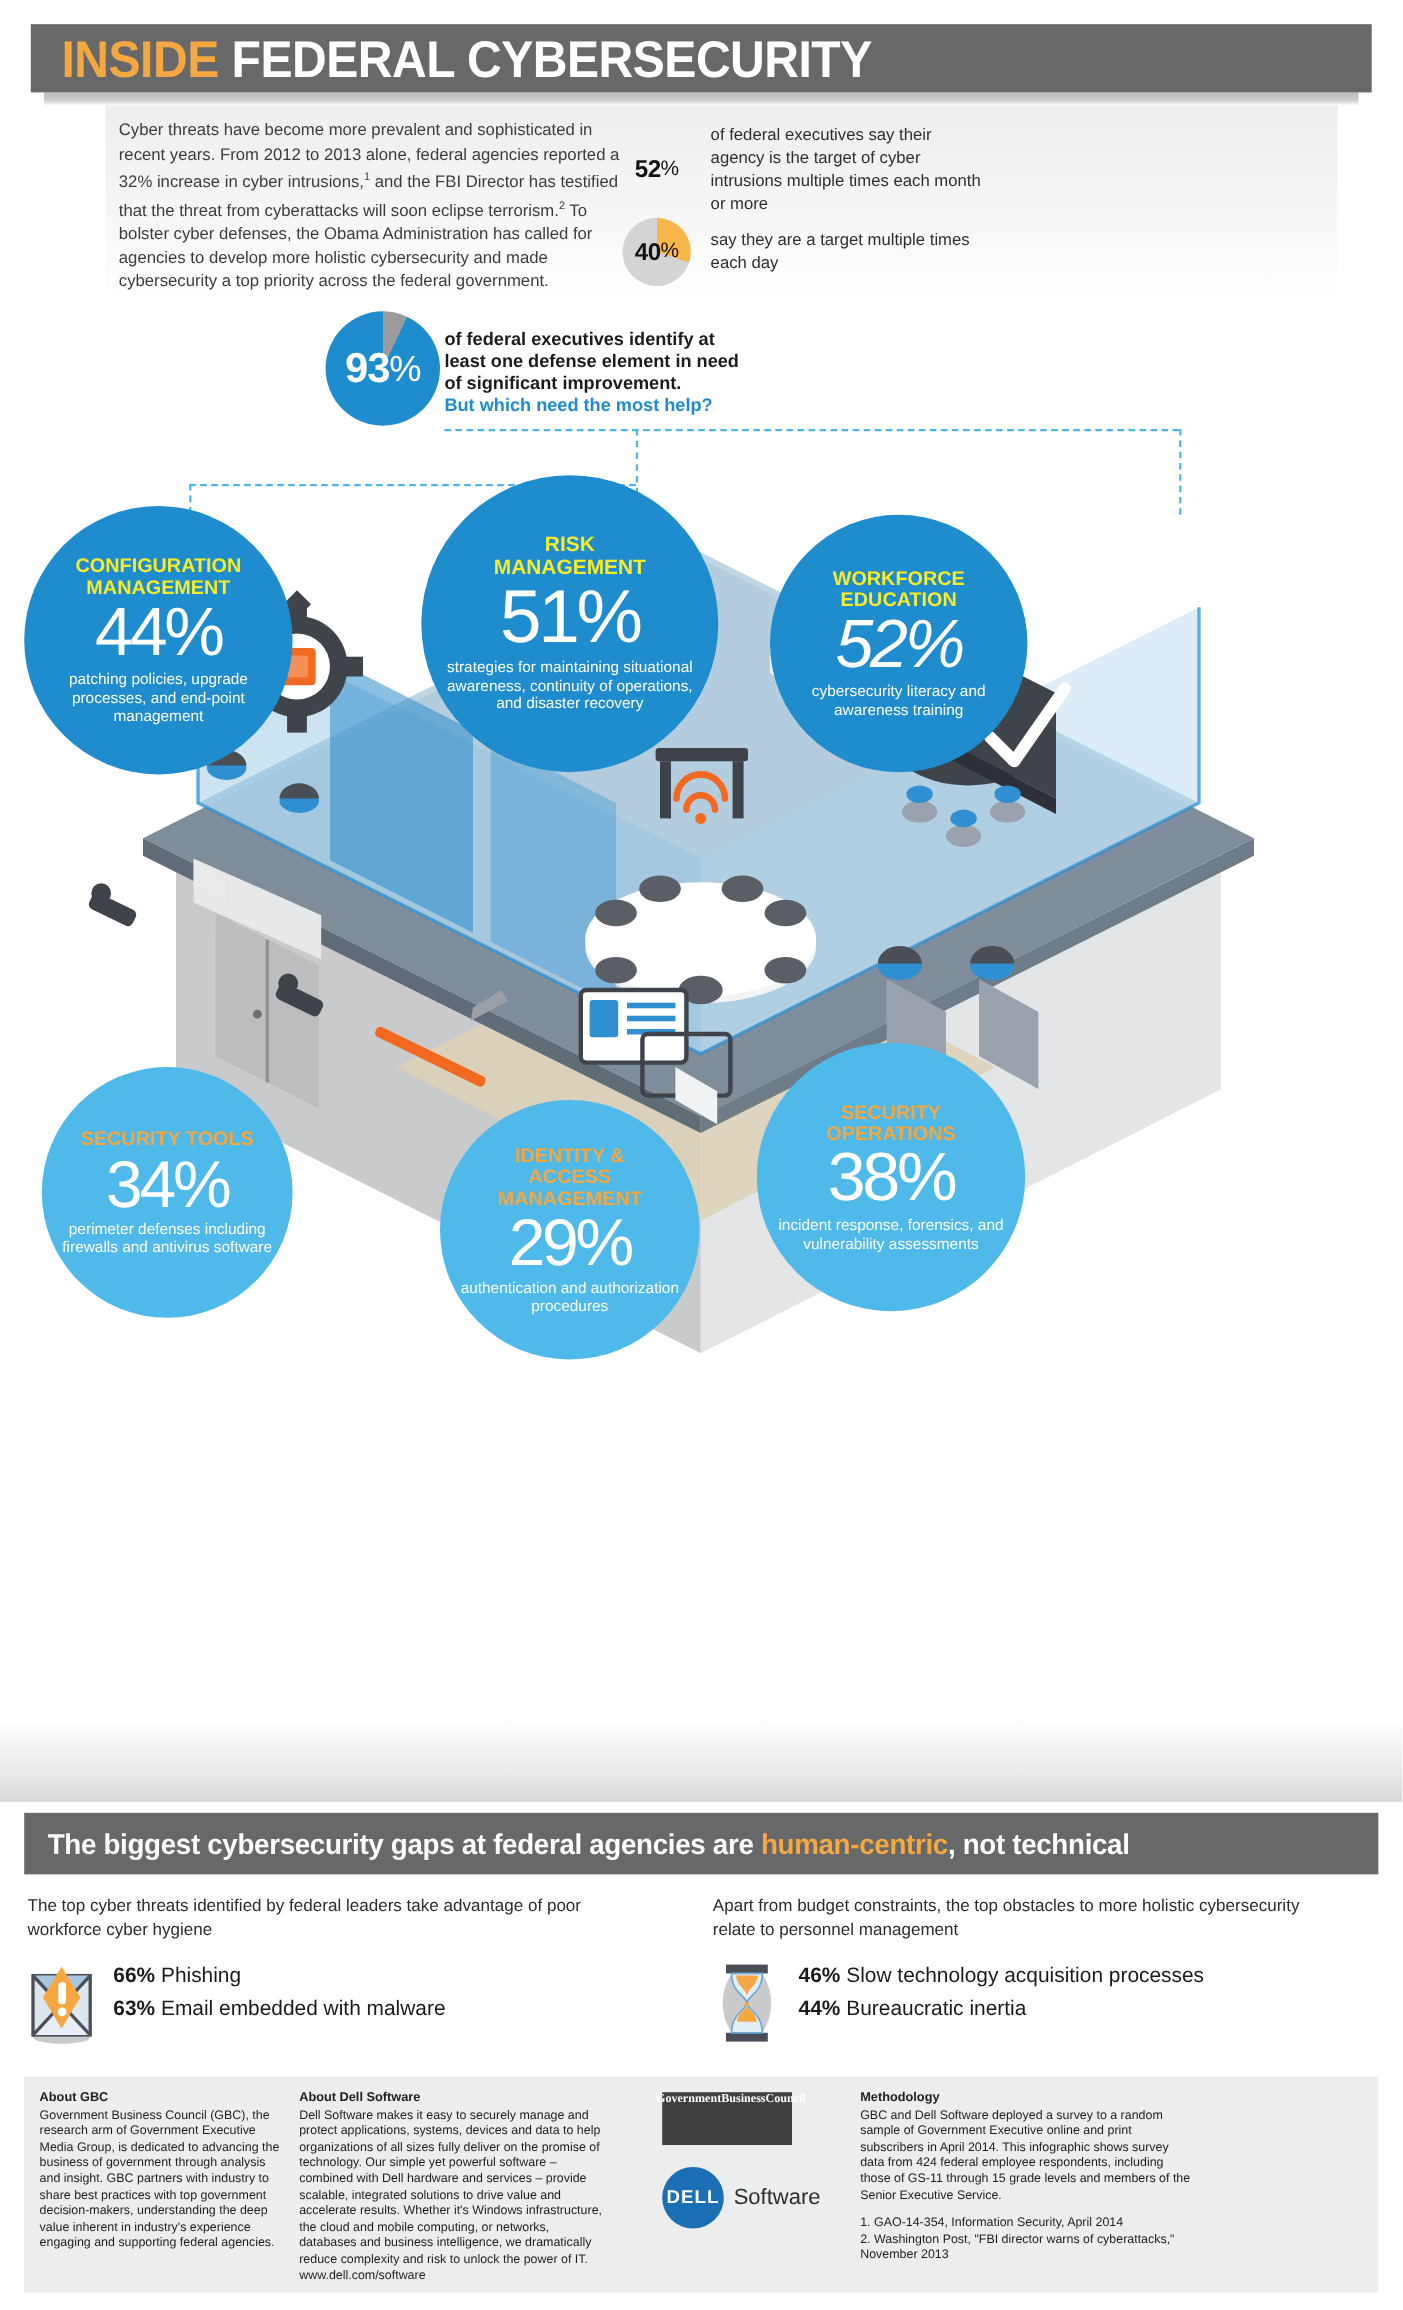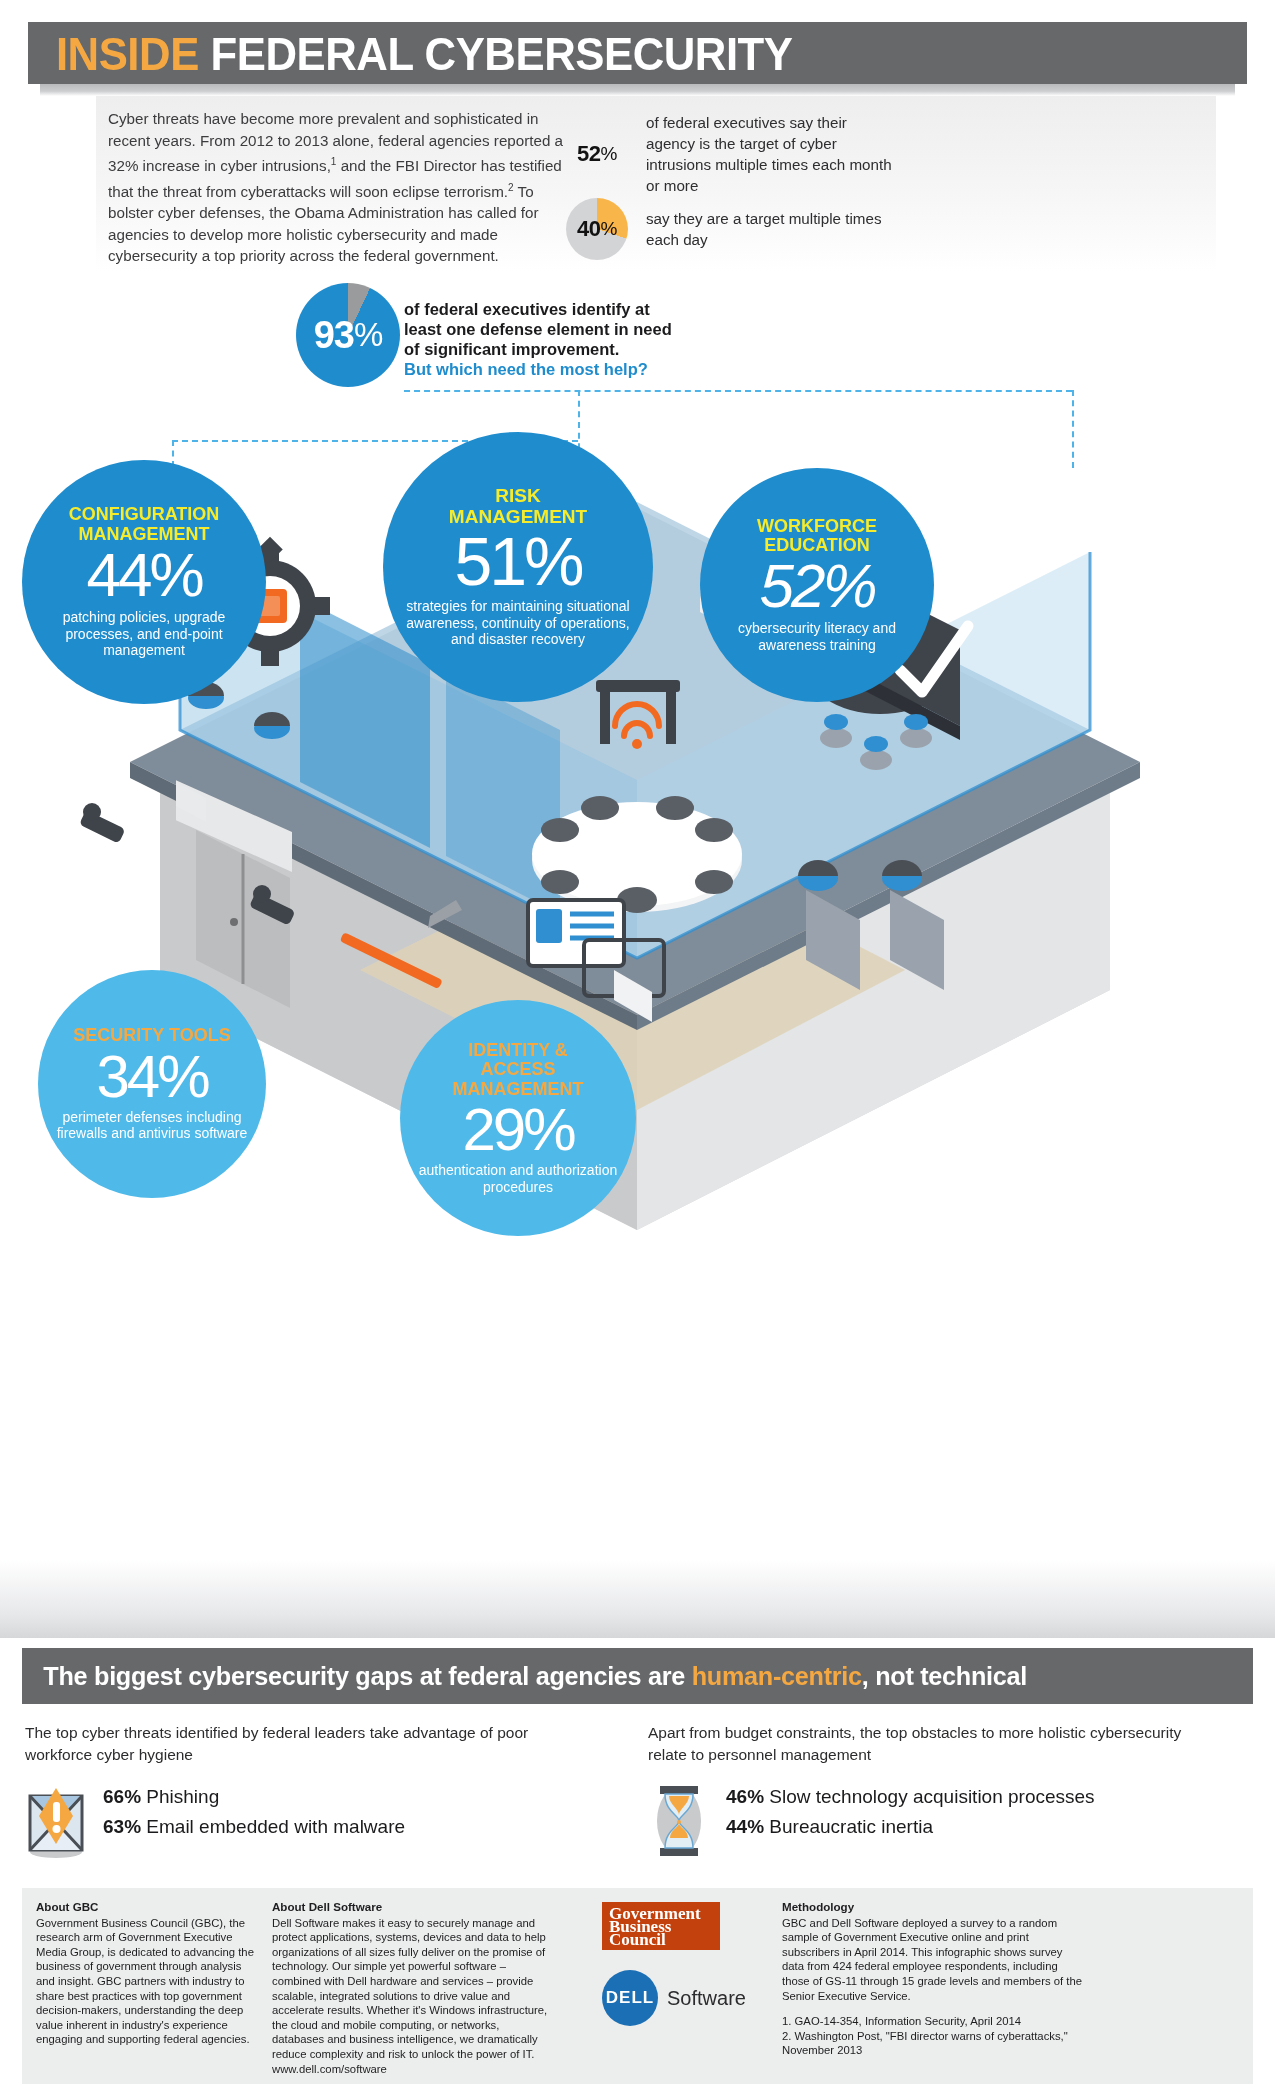--- a/index.html
+++ b/index.html
@@ -134,23 +134,23 @@
     background:#eceded;
   }
   .foot-col { position:absolute; top:12px; font-size:11.3px; line-height:14.6px; color:#1e1e20; }
   .foot-col h4 { font-size:11.6px; margin-bottom:1px; }
   #fc-gbc  { left:14px;  width:222px; }
   #fc-dell { left:250px; width:282px; }
   #fc-meth { left:760px; width:300px; }
 
   .gbc-logo {
     position:absolute; left:580px; top:14px; width:118px; height:48px;
-    background:#c2410c; color:#fff; display:flex; flex-direction:column;
+    background:#404040; color:#fff; display:flex; 
     justify-content:center; padding-left:7px; line-height:13px;
-    font-size:17px; font-weight:bold; font-family:"Liberation Serif", serif;
+    font-size:11px; font-weight:bold; font-family:"Liberation Serif", serif;
   }
   .dell-logo { position:absolute; left:580px; top:82px; display:flex; align-items:center; }
   .dell-oval {
     width:56px; height:56px; border-radius:50%; background:#1b6fb4;
     color:#fff; display:flex; align-items:center; justify-content:center;
     font-size:17px; font-weight:bold; letter-spacing:1px;text-align:center;
   }
   .dell-word { margin-left:9px; font-size:20px; color:#2c2c2e; }
   .meth-refs { margin-top:11px; }
 
@@ -400,20 +400,30 @@
       <span>IDENTITY &amp;</span><br>
       <span>ACCESS</span><br>
       <span>MANAGEMENT</span>
     </div>
     <div class="big" style="font-size:60px; margin:2px 0 4px;">
       <span>29</span><span>%</span>
     </div>
     <div class="dsc" style="font-size:14px;">authentication and authorization procedures</div>
   </div>
 
+  <div class="bub bub-light" id="b-secops">
+    <div class="ttl" style="font-size:18px;">
+      <span>SECURITY</span><br>
+      <span>OPERATIONS</span>
+    </div>
+    <div class="big" style="font-size:62px; margin:2px 0 4px;">
+      <span>38</span><span>%</span>
+    </div>
+    <div class="dsc" style="font-size:14px;">incident response, forensics, and vulnerability assessments</div>
+  </div>
 
   <div class="bottom-fade"></div>
 
   <div class="banner">
     <div class="banner-txt">
       <span>The biggest cybersecurity gaps at federal agencies are </span><span class="hc">human-centric</span><span>, not technical</span>
     </div>
   </div>
 
   <div class="lower">

